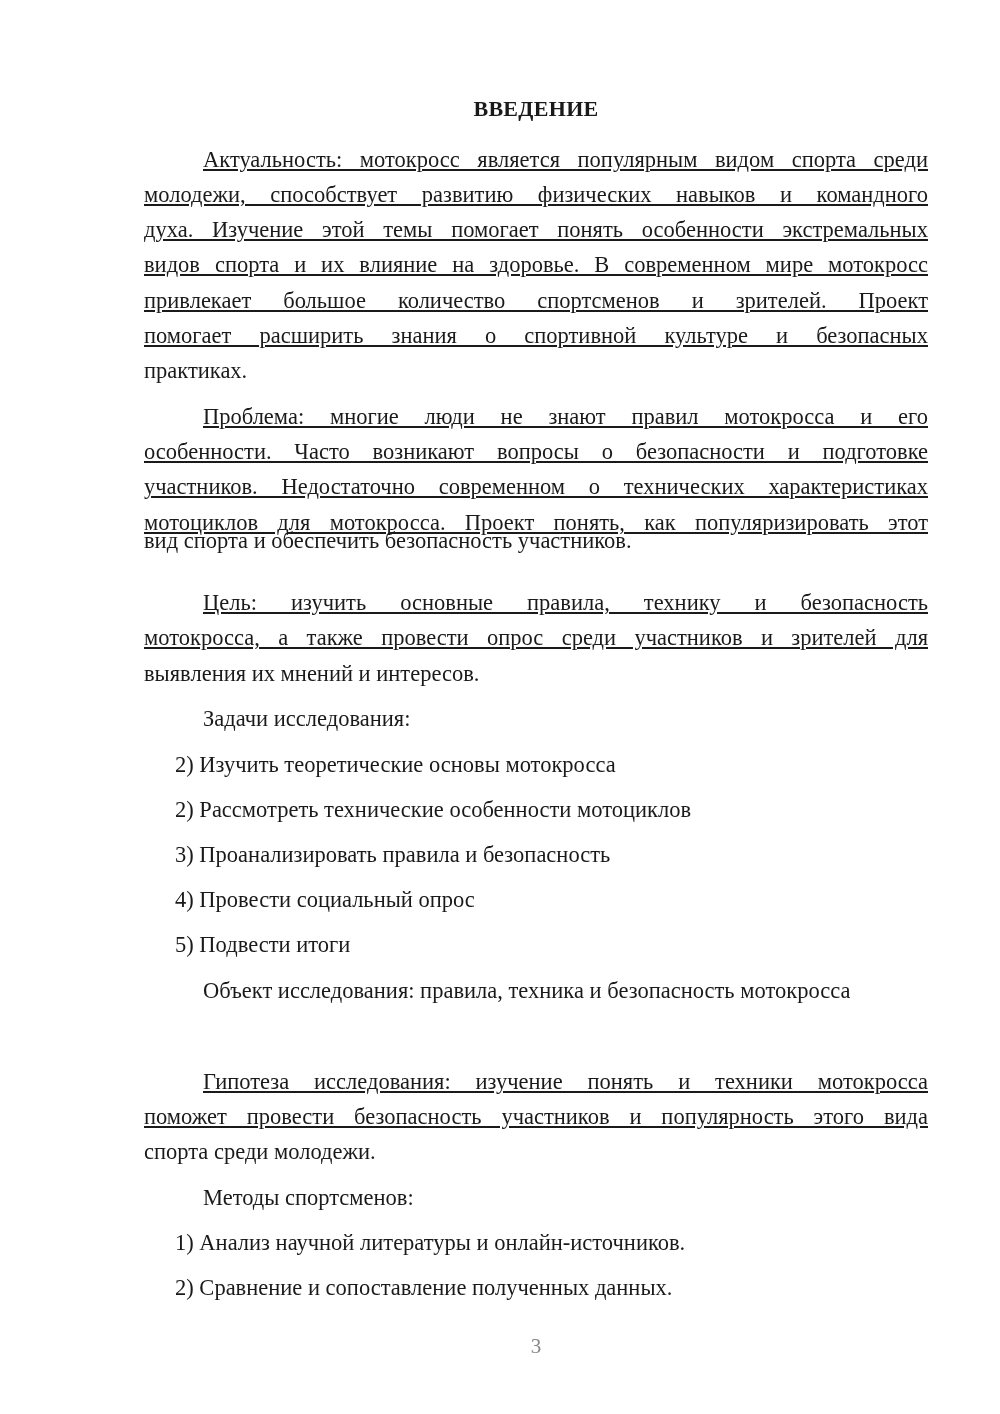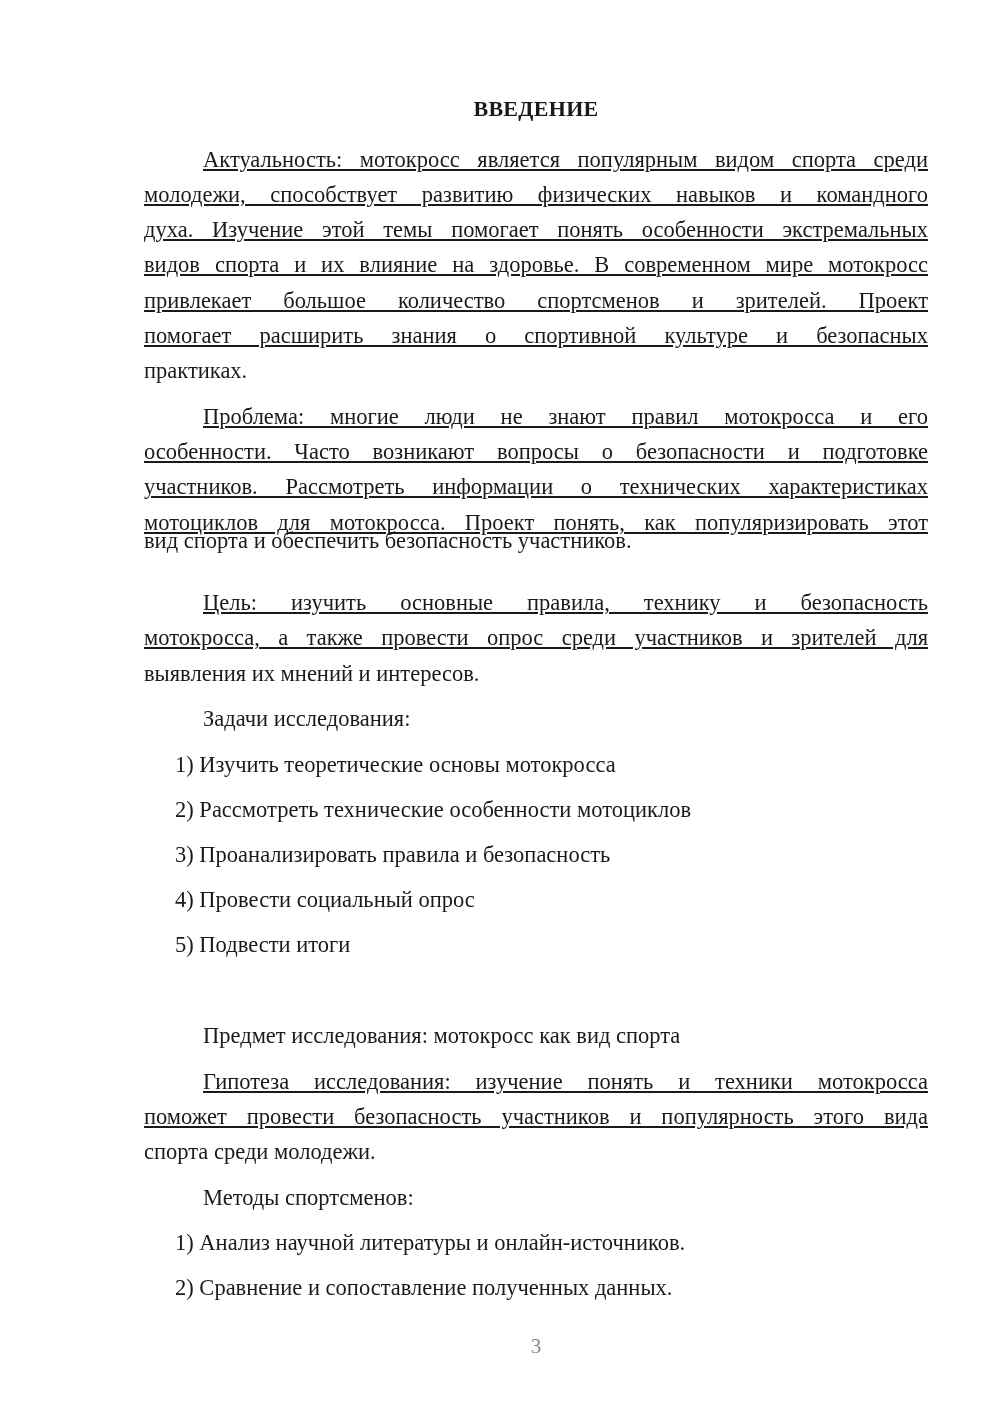--- a/index.html
+++ b/index.html
@@ -28,41 +28,41 @@
     <div class="line just" style="top:215px">духа. Изучение этой темы помогает понять особенности экстремальных</div>
     <div class="line just" style="top:250px">видов спорта и их влияние на здоровье. В современном мире мотокросс</div>
     <div class="line just" style="top:286px">привлекает большое количество спортсменов и зрителей. Проект</div>
     <div class="line just" style="top:321px">помогает расширить знания о спортивной культуре и безопасных</div>
     <div class="line" style="top:356px">практиках.</div>
   </div>
 
   <div>
     <div class="line ind just" style="top:402px">Проблема: многие люди не знают правил мотокросса и его</div>
     <div class="line just" style="top:437px">особенности. Часто возникают вопросы о безопасности и подготовке</div>
-    <div class="line just" style="top:472px">участников. Рассмотреть информации о технических характеристиках</div>
+    <div class="line just" style="top:472px">участников. Недостаточно современном о технических характеристиках</div>
     <div class="line just" style="top:508px">мотоциклов для мотокросса. Проект понять, как популяризировать этот</div>
     <div class="line" style="top:526px">вид спорта и обеспечить безопасность участников.</div>
   </div>
 
   <div>
     <div class="line ind just" style="top:588px">Цель: изучить основные правила, технику и безопасность</div>
     <div class="line just" style="top:623px">мотокросса, а также провести опрос среди участников и зрителей для</div>
     <div class="line" style="top:659px">выявления их мнений и интересов.</div>
   </div>
 
   <div>
     <div class="line ind" style="top:704px">Задачи исследования:</div>
-    <div class="line li" style="top:750px">1) Изучить теоретические основы мотокросса</div>
+    <div class="line li" style="top:750px">2) Изучить теоретические основы мотокросса</div>
     <div class="line li" style="top:795px">2) Рассмотреть технические особенности мотоциклов</div>
     <div class="line li" style="top:840px">3) Проанализировать правила и безопасность</div>
     <div class="line li" style="top:885px">4) Провести социальный опрос</div>
     <div class="line li" style="top:930px">5) Подвести итоги</div>
   </div>
 
-  <div class="line ind" style="top:1021px">Предмет исследования: мотокросс как вид спорта</div>
+  <div class="line ind" style="top:976px">Объект исследования: правила, техника и безопасность мотокросса</div>
 
   <div>
     <div class="line ind just" style="top:1067px">Гипотеза исследования: изучение понять и техники мотокросса</div>
     <div class="line just" style="top:1102px">поможет провести безопасность участников и популярность этого вида</div>
     <div class="line" style="top:1137px">спорта среди молодежи.</div>
   </div>
 
   <div>
     <div class="line ind" style="top:1183px">Методы спортсменов:</div>
     <div class="line li" style="top:1228px">1) Анализ научной литературы и онлайн-источников.</div>

